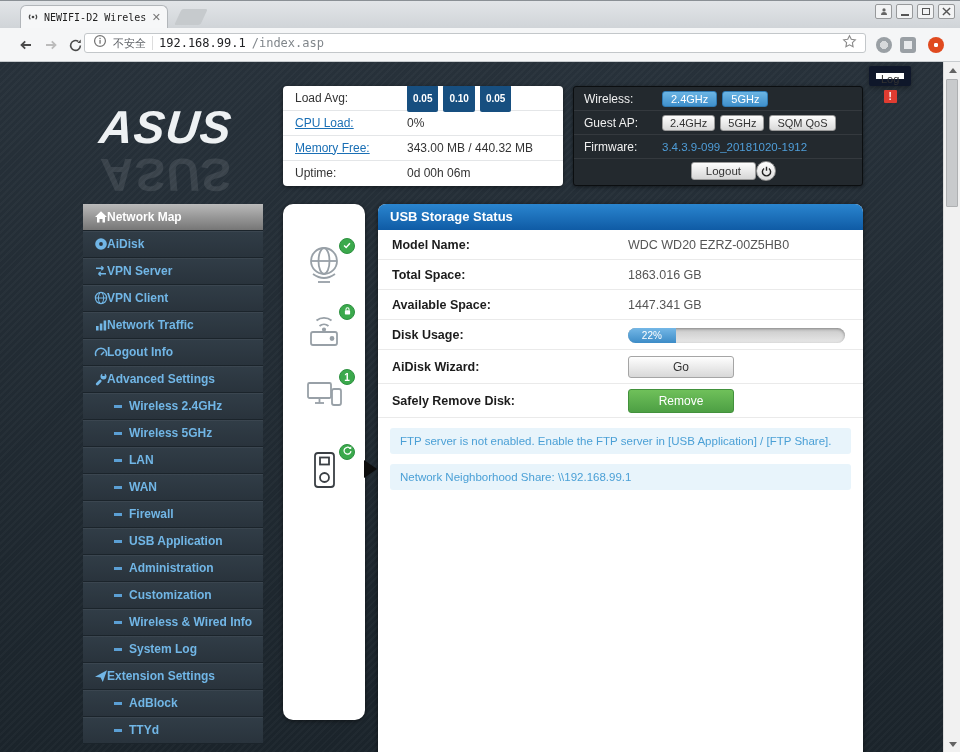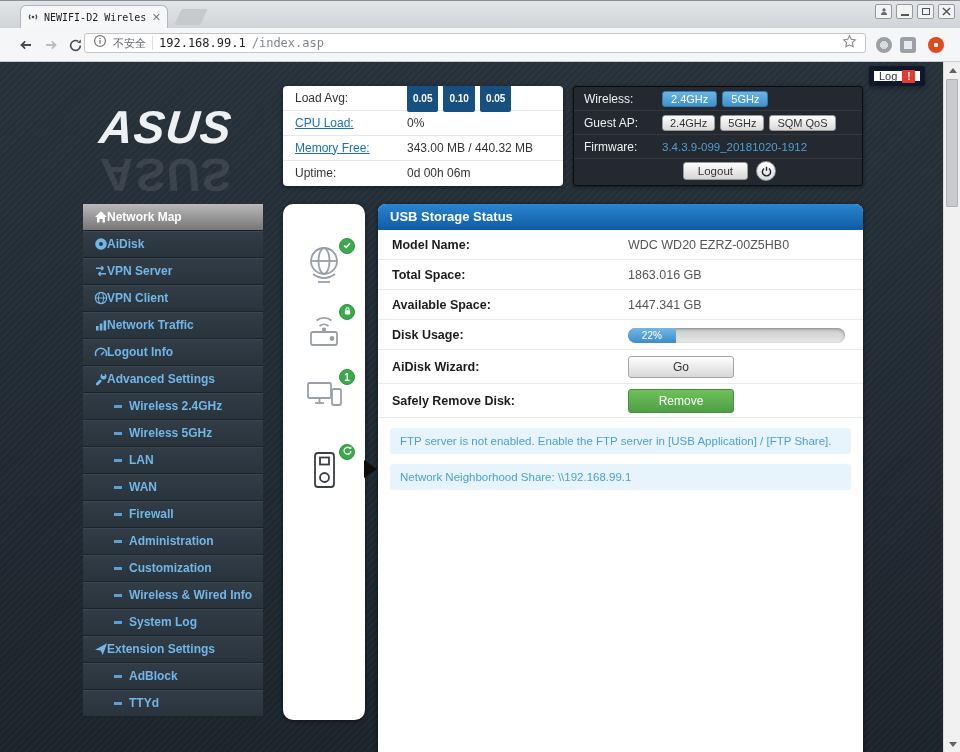--- a/index.html
+++ b/index.html
@@ -39,23 +39,23 @@
   .url-text { font-family:"DejaVu Sans Mono", monospace; font-size:12px; color:#202124; }
   .url-path { color:#80868b; }
   .omni-spacer { flex:1; }
   .ext-icon { position:absolute; top:9px; width:16px; height:16px; cursor:pointer; }
   #ext1 { left:876px; border-radius:50%; background:radial-gradient(#d7d9db 35%, #9aa0a5 36%); }
   #ext2 { left:900px; border-radius:3px; background:#9aa0a5; }
   #ext2::after { content:""; position:absolute; left:4px; top:4px; width:8px; height:8px; background:#e8eaec; }
   #ext3 { left:928px; border-radius:50%; background:radial-gradient(#fff 18%, #e04a1f 20%); }
 
   #log-popup { position:absolute; left:869px; top:66px; height:20px; z-index:50;
-    background:#fff; border:5px solid #0f172a; border-radius:2px;
+    background:#fff; border:7px solid #0f172a; border-radius:2px;
     box-shadow:0 2px 5px rgba(0,0,0,.35); display:flex; align-items:center;
-    padding:0 5px; gap:5px; }
+    padding:0 5px; gap:5px;flex-direction:column; }
   .log-label { font-size:11px; color:#333; }
   .log-badge { width:13px; height:13px; background:#e03c31; color:#fff; font-size:10px;
     font-weight:bold; text-align:center; line-height:13px; border-radius:1px; }
 
   
   #scrollbar { position:absolute; left:943px; top:62px; width:17px; height:690px;
     background:#f1f1f1; border-left:1px solid #dcdcdc; }
   .sb-arrow { position:absolute; left:0; width:17px; height:16px; display:flex;
     align-items:center; justify-content:center; cursor:pointer; }
   .tri-up { width:0; height:0; border-left:4px solid transparent; border-right:4px solid transparent;
@@ -92,21 +92,21 @@
     box-shadow:0 1px 4px rgba(0,0,0,.5); overflow:hidden; }
   .wf-row { height:24px; padding:0 10px; border-bottom:1px solid rgba(255,255,255,.08);
     display:flex; align-items:center; font-size:12px; color:#f0f0f0; }
   .wf-row:last-child { border-bottom:none; }
   .wf-label { width:78px; flex:none; }
   .btn-blue { background:linear-gradient(#6cb5e4,#3f90cc); color:#fff; border:1px solid #2f7ab3;
     border-radius:3px; font-size:11px; padding:1px 8px; margin-right:5px; cursor:pointer; }
   .btn-gray { background:linear-gradient(#fdfdfd,#d9d9d9); color:#333; border:1px solid #9a9a9a;
     border-radius:3px; font-size:11px; padding:1px 7px; margin-right:5px; cursor:pointer; }
   .fw-link { color:#4f9ed9; font-size:11.5px; cursor:pointer; }
-  .logout-row { justify-content:flex-end; padding-right:86px; gap:8px; }
+  .logout-row { justify-content:flex-end; padding-right:86px; }
   .btn-logout { background:linear-gradient(#fdfdfd,#d6d6d6); color:#333; border:1px solid #9a9a9a;
     border-radius:3px; font-size:11.5px; padding:2px 14px; cursor:pointer; }
   .power-btn { width:20px; height:20px; border-radius:50%; background:linear-gradient(#fff,#dcdcdc);
     border:1px solid #909090; display:flex; align-items:center; justify-content:center; cursor:pointer; }
 
   
   #sidebar { position:absolute; left:83px; top:142px; width:180px; }
   .nav-item { height:27px; line-height:26px; background:linear-gradient(#313d47,#29333c);
     border-bottom:1px solid #1b242b; box-shadow:inset 0 1px 0 rgba(255,255,255,.05);
     color:#71b6e6; font-size:12px; font-weight:bold; padding-left:24px;
@@ -369,20 +369,24 @@
     <div class="nav-item sub">
       <span class="dash"></span>
       <span>WAN</span>
     </div>
     <div class="nav-item sub">
       <span class="dash"></span>
       <span>Firewall</span>
     </div>
     <div class="nav-item sub">
       <span class="dash"></span>
+      <span>USB Application</span>
+    </div>
+    <div class="nav-item sub">
+      <span class="dash"></span>
       <span>Administration</span>
     </div>
     <div class="nav-item sub">
       <span class="dash"></span>
       <span>Customization</span>
     </div>
     <div class="nav-item sub">
       <span class="dash"></span>
       <span>Wireless &amp; Wired Info</span>
     </div>

